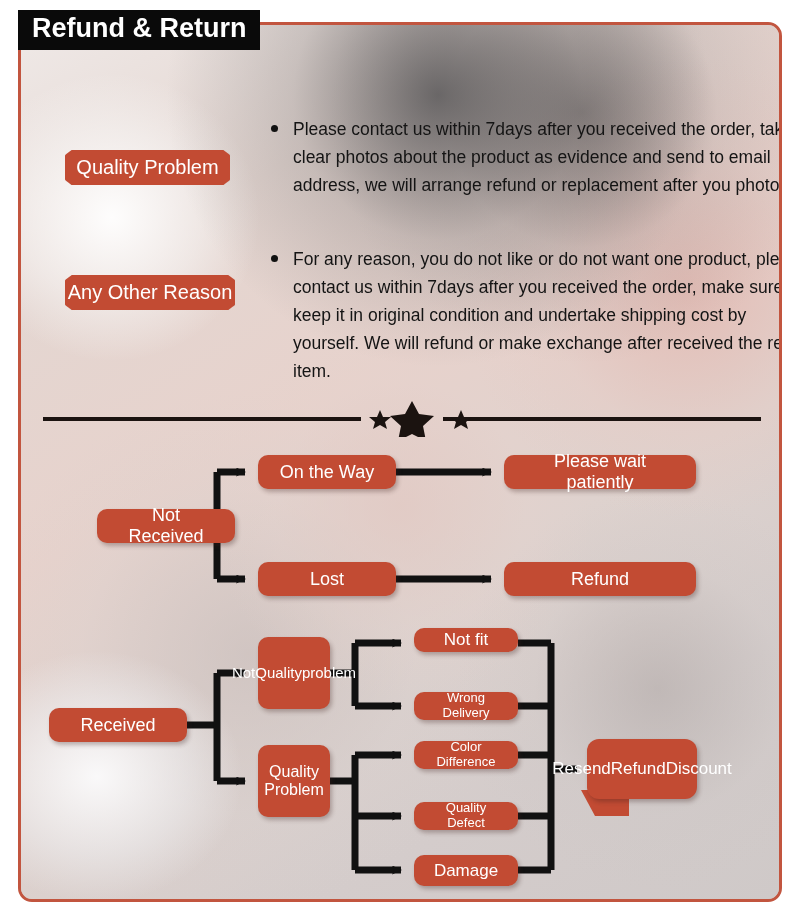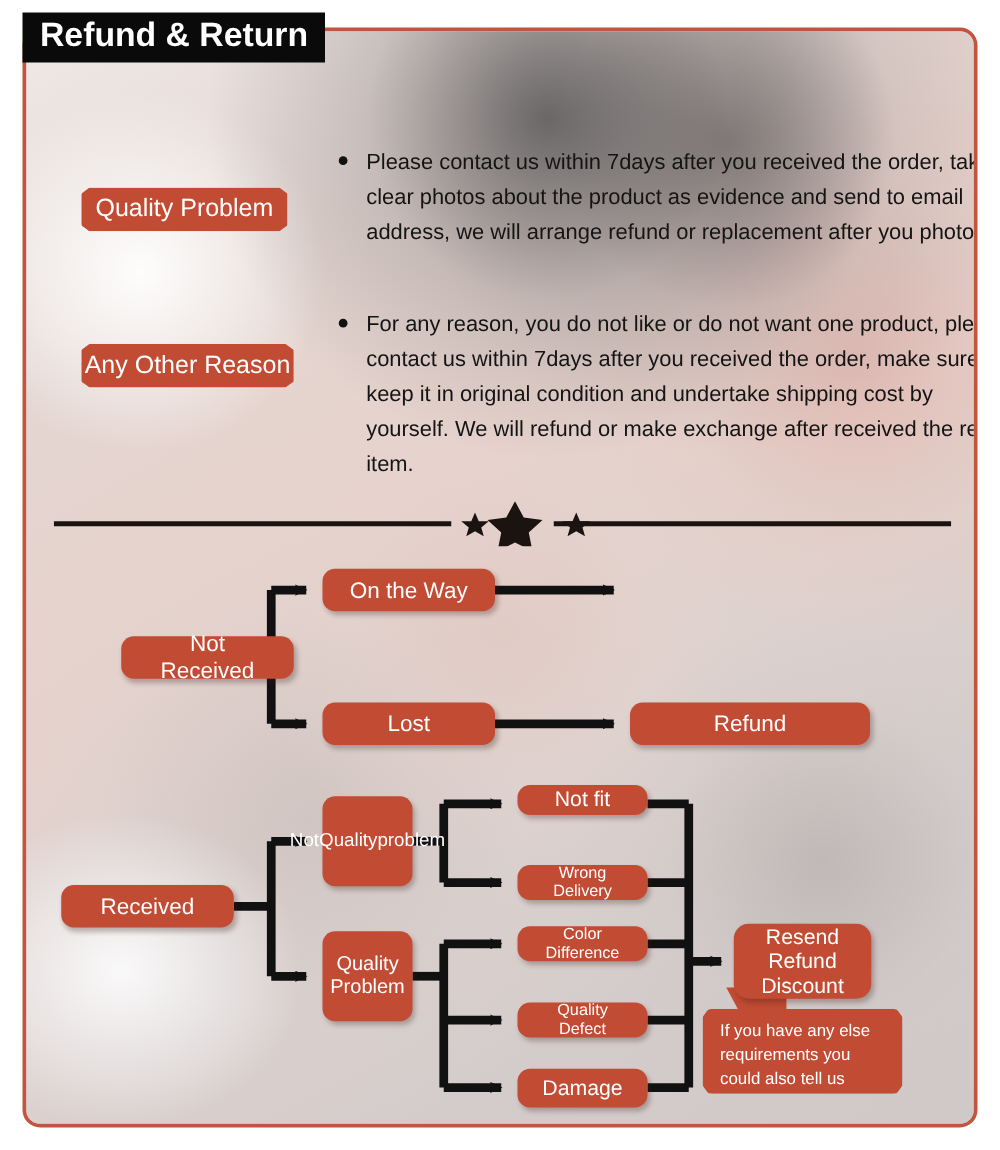--- a/index.html
+++ b/index.html
@@ -147,21 +147,21 @@
   #n-quality-prob { left:237px; top:720px; width:72px;  height:72px; font-size:16px; flex-direction:column; }
 
   #n-not-fit      { left:393px; top:603px; width:104px; height:24px; font-size:17px;text-align:center; }
   #n-wrong-del    { left:393px; top:667px; width:104px; height:28px; font-size:13px; }
   #n-color-diff   { left:393px; top:716px; width:104px; height:28px; font-size:13px;text-align:center; }
   #n-quality-def  { left:393px; top:777px; width:104px; height:28px; font-size:13px; }
   #n-damage       { left:393px; top:830px; width:104px; height:31px; font-size:17px; }
 
   #n-resend{
     left:566px; top:714px; width:110px; height:60px;
-    font-size:17px; flex-direction:column; border-radius:12px;
+    font-size:17px; flex-direction:row; border-radius:12px;
   }
 
   #n-note{
     position:absolute;
     left:541px; top:782px; width:160px; height:68px;
     background:#c24b33; color:#fff;
     font-size:13.5px; line-height:19px;
     z-index:28;
     border-radius:8px;
     padding:8px 0 0 14px;
@@ -260,20 +260,23 @@
 
     <div class="node" id="n-not-received">
       <span>Not  Received</span>
     </div>
     <div class="node" id="n-on-the-way">
       <span>On the Way</span>
     </div>
     <div class="node" id="n-lost">
       <span>Lost</span>
     </div>
+    <div class="node" id="n-wait">
+      <span>Please wait patiently</span>
+    </div>
     <div class="node" id="n-refund">
       <span>Refund</span>
     </div>
 
     <div class="node" id="n-received">
       <span>Received</span>
     </div>
 
     <div class="node" id="n-not-quality">
       <span class="nline">Not</span>
@@ -302,25 +305,20 @@
       <span>Damage</span>
     </div>
 
     <div class="node" id="n-resend">
       <span class="nline">Resend</span>
       <span class="nline">Refund</span>
       <span class="nline">Discount</span>
     </div>
 
     <div id="note-tail"></div>
-    <div id="n-note">
-      <span class="nline">If you have any else</span>
-      <span class="nline">requirements you</span>
-      <span class="nline">could also tell  us</span>
-    </div>
 
   </div>
 
   <div id="title-tab">
     <span>Refund &amp; Return</span>
   </div>
 
 </div>
 
 </body></html>

